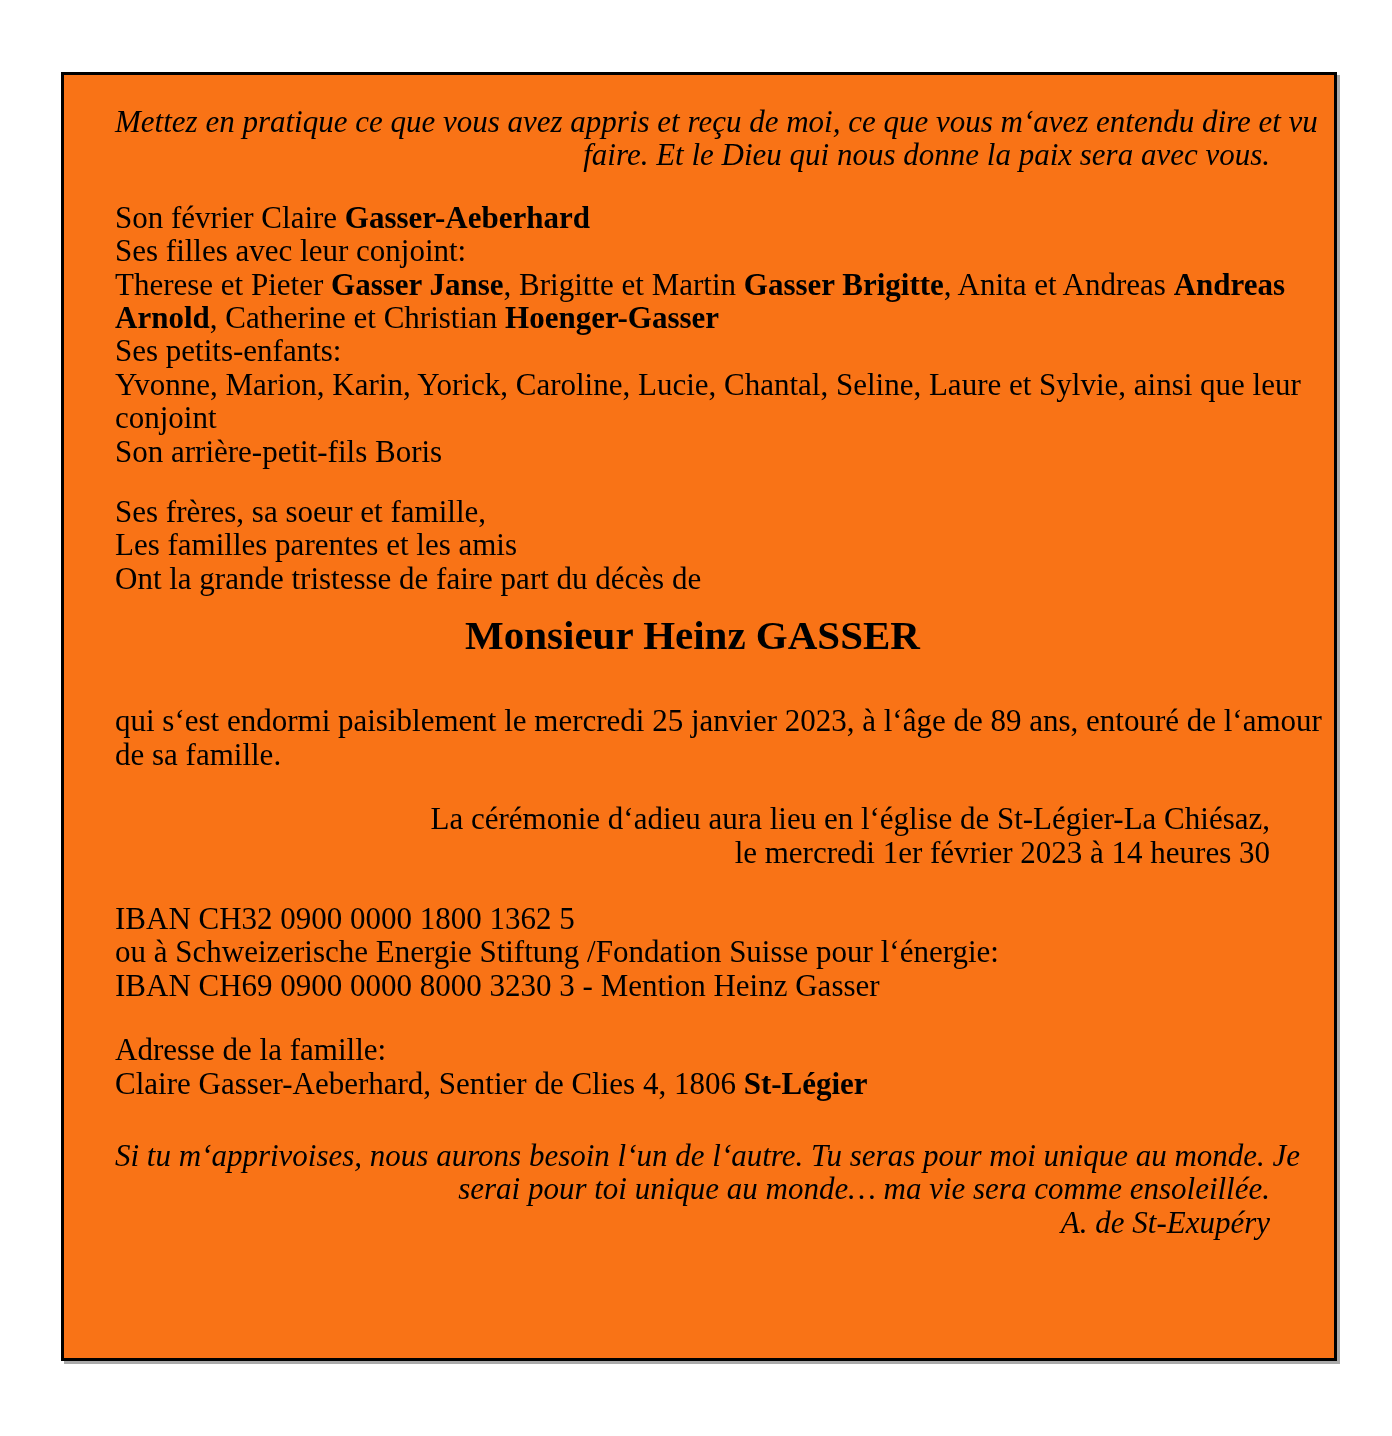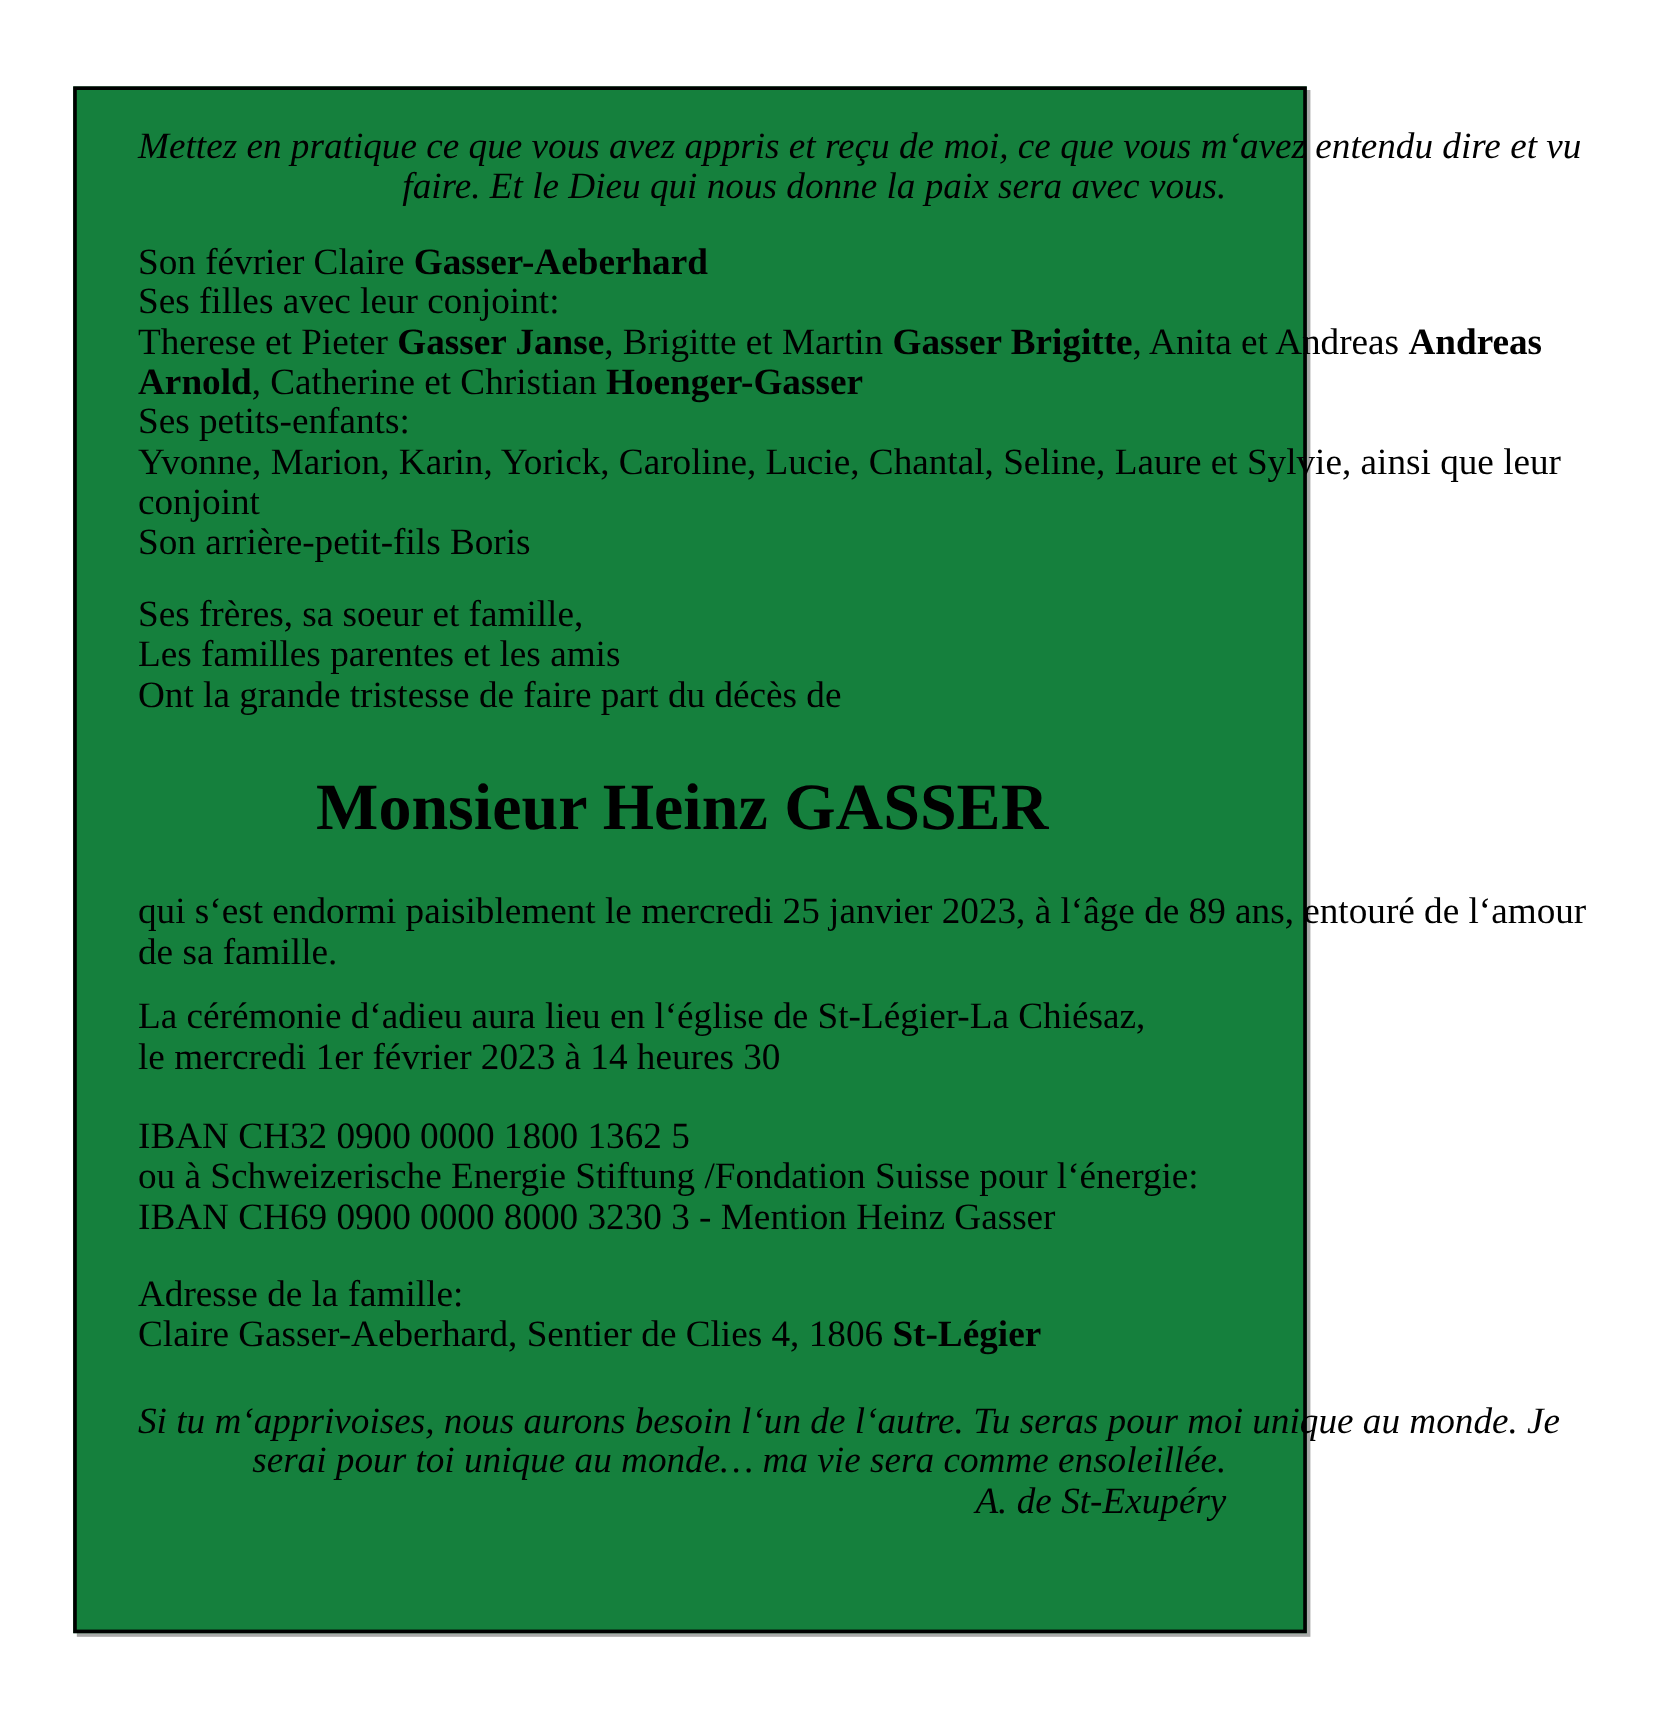--- a/index.html
+++ b/index.html
@@ -15,51 +15,51 @@
     position: relative;
     width: 1392px;
     height: 1436px;
     background: #ffffff;
     overflow: hidden;
   }
   .notice-frame {
     position: absolute;
     left: 61px;
     top: 72px;
-    width: 1028px;
+    width: 1276px;
     height: 1289px;
     box-sizing: border-box;
     border: 3px solid #000000;
     box-shadow: 3px 3px 0 #a9a9a9;
-    background: #15803d;
+    background: #f97316;
     padding: 30px 64px 0 51px;
   }
   .line {
     font-size: 31px;
     line-height: 33.4px;
     white-space: nowrap;
   }
   .quote {
     font-style: italic;
     text-align: right;
   }
   .quote .line { white-space: nowrap; }
   .b { font-weight: bold; }
   .section-family   { margin-top: 29px; }
   .section-relatives{ margin-top: 27px; }
   .deceased-heading {
-    margin-top: 54px;
-    font-size: 55px;
+    margin-top: 16px;
+    font-size: 41px;
     font-weight: bold;
     line-height: 48px;
     text-align: center;
     white-space: nowrap;
   }
   .section-death    { margin-top: 45px; }
-  .section-ceremony { margin-top: 21px; }
+  .section-ceremony { margin-top: 31px; text-align: right; }
   .section-donation { margin-top: 33px; }
   .section-address  { margin-top: 31px; }
   .section-closing  { margin-top: 39px; }
 </style>
 </head>
 <body>
 
 <div class="page">
   <div class="notice-frame">
 

